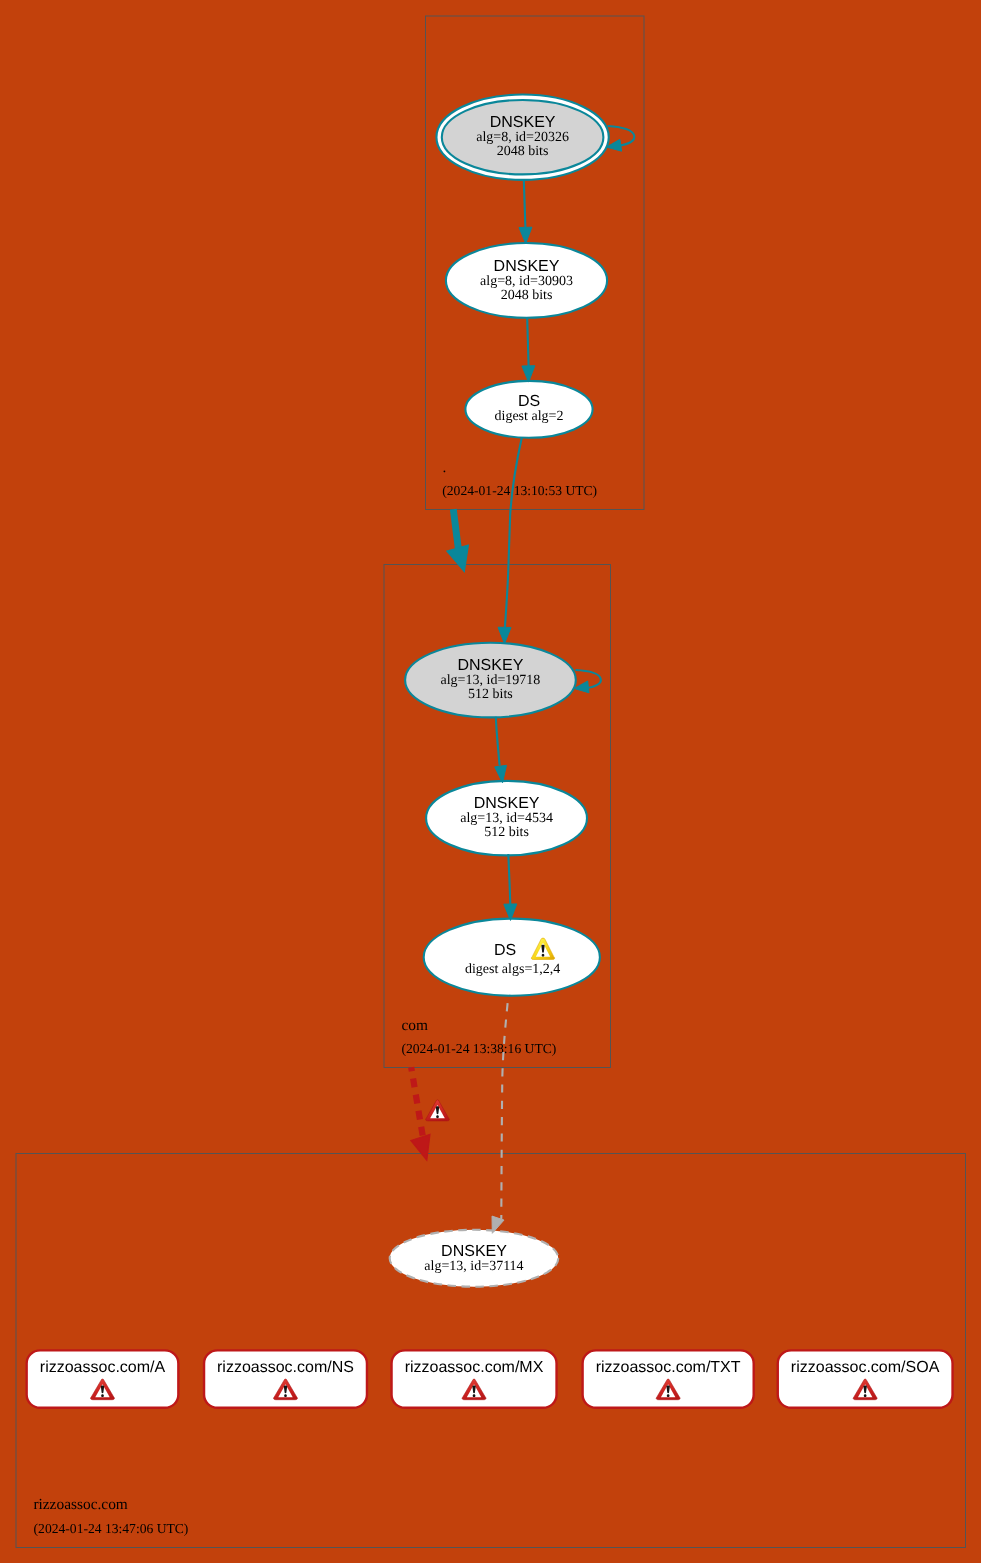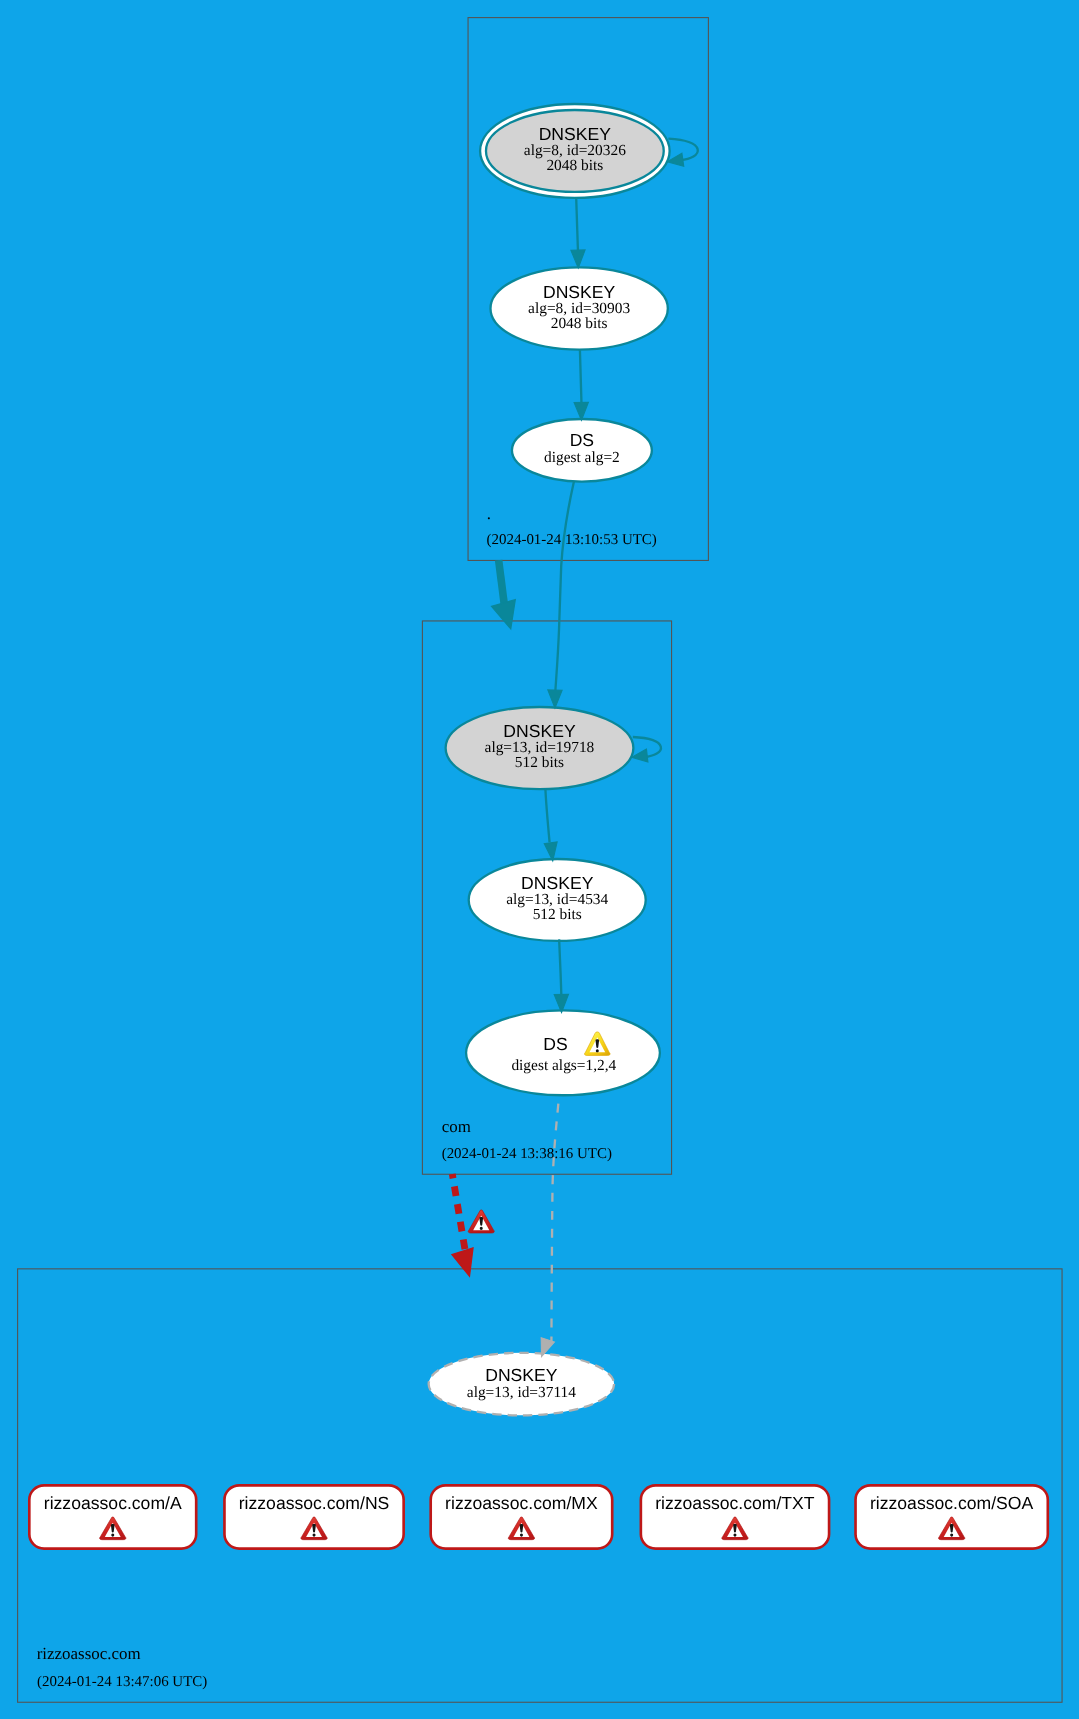--- a/index.html
+++ b/index.html
@@ -1,17 +1,17 @@
 <!DOCTYPE html>
 <html><head>
 <meta charset="utf-8">
 <title>DNSSEC authentication chain</title>
 <style>
   html,body{margin:0;padding:0;background:#ffffff;-webkit-font-smoothing:antialiased;}
-  #page{position:relative;width:981px;height:1563px;background:#0ea5e9;overflow:hidden;}
+  #page{position:relative;width:981px;height:1563px;background:#c2410c;overflow:hidden;}
   svg#graph{display:block;position:absolute;left:0;top:0;}
   svg#graph text{-webkit-font-smoothing:antialiased;text-rendering:geometricPrecision;}
   .t-sans{font-family:"Liberation Sans",sans-serif;font-size:16px;fill:#000;}
   .t-serif{font-family:"Liberation Serif",serif;font-size:14px;fill:#000;}
   .t-zname{font-family:"Liberation Serif",serif;font-size:15.4px;fill:#000;}
   .t-ztime{font-family:"Liberation Serif",serif;font-size:13.6px;fill:#000;}
 </style>
 </head>
 <body>
 

